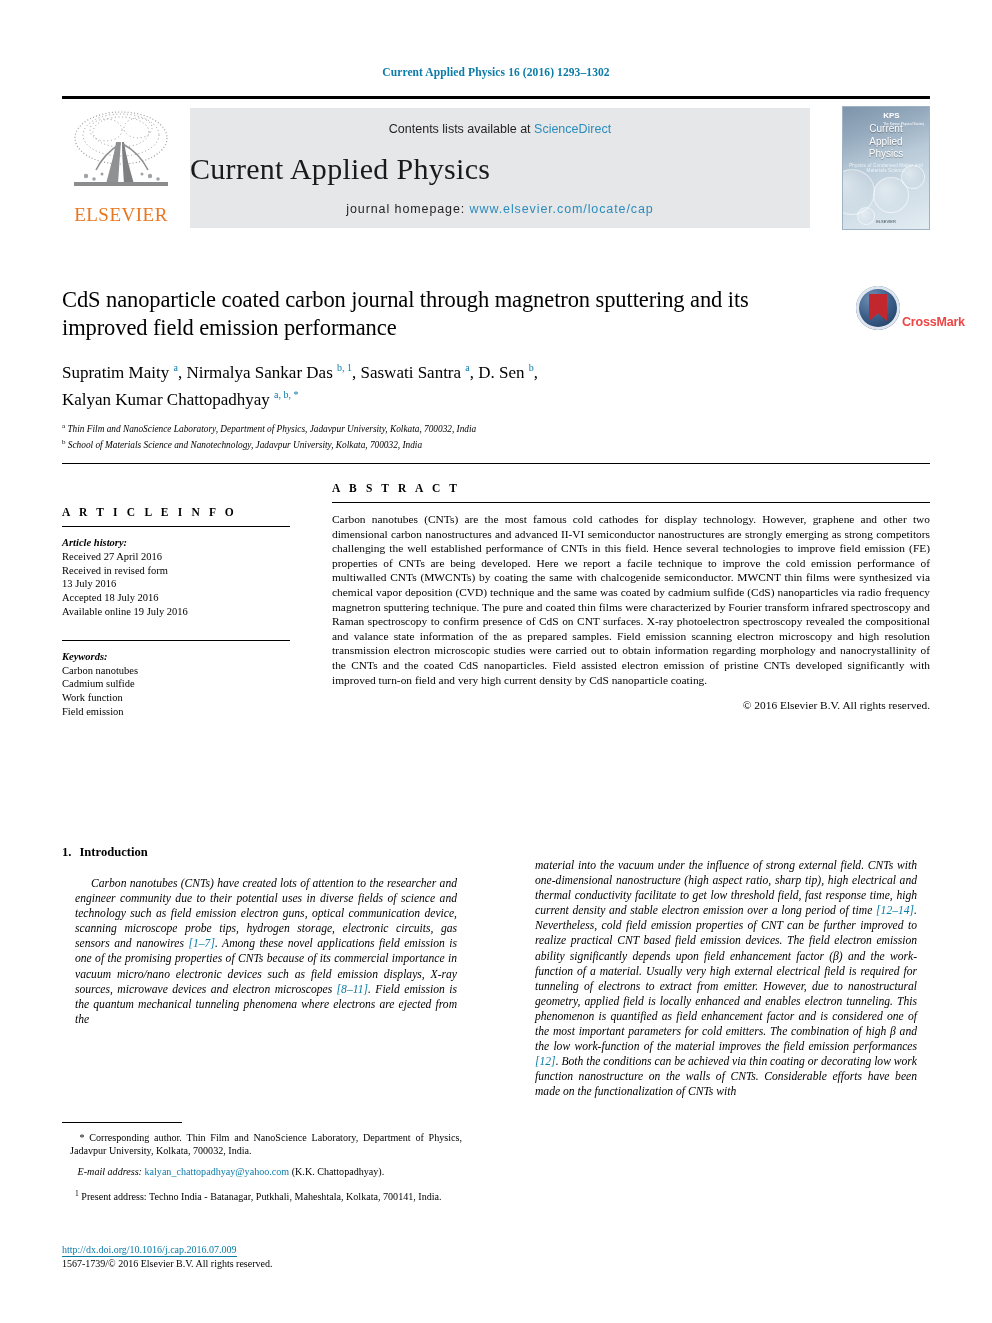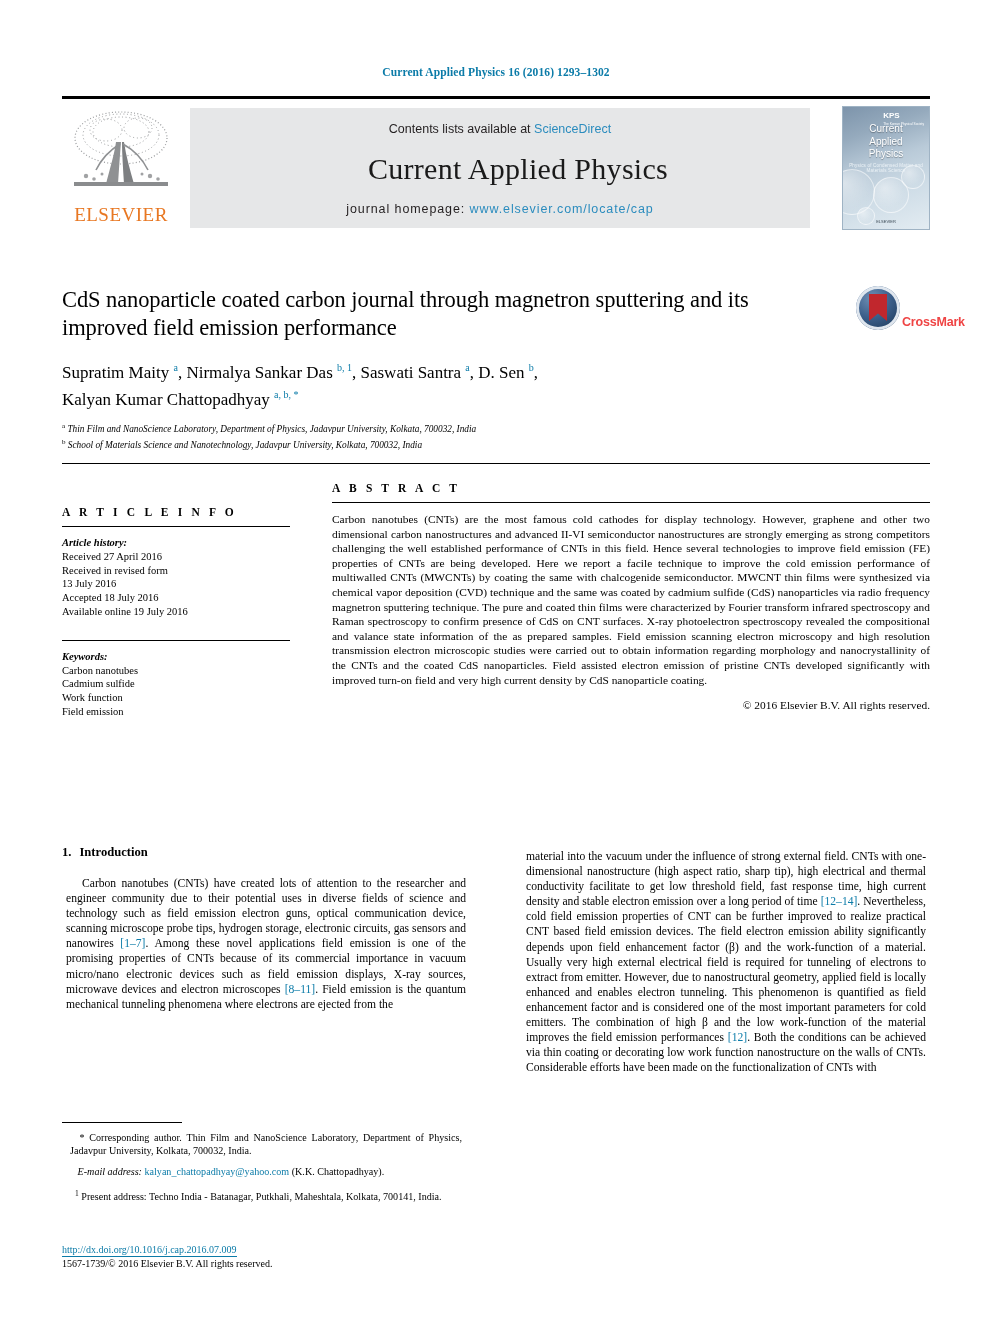--- a/index.html
+++ b/index.html
@@ -95,21 +95,21 @@
     color: #231f20;
   }
   .contents-line .sd {
     color: #2b8cbe;
   }
   .journal-name {
     position: absolute;
     top: 44px;
     left: 0;
     width: 656px;
-    text-align: center;
+    text-align: left;
     font-family: "Liberation Serif", serif;
     font-size: 30px;
     color: #1a1a1a;
     letter-spacing: 0.3px;
   }
   .homepage-line {
     position: absolute;
     bottom: 12px;
     left: 0;
     width: 620px;
@@ -346,21 +346,22 @@
     font-weight: bold;
     margin: 0 0 16px 0;
   }
   .sec-title .num { margin-right: 8px; }
   .para {
     font-family: "Liberation Serif", serif;
     font-size: 11.6px;
     line-height: 15.1px;
     text-align: justify;
     text-indent: 16px;
-    margin: 4px;
+    margin: 13px;
+    font-style: italic;
   }
   .para.cont { text-indent: 0; }
   .ref { color: #0b7ba8; }
 
   
   .footnotes {
     position: absolute;
     left: 62px;
     top: 1122px;
     width: 408px;

